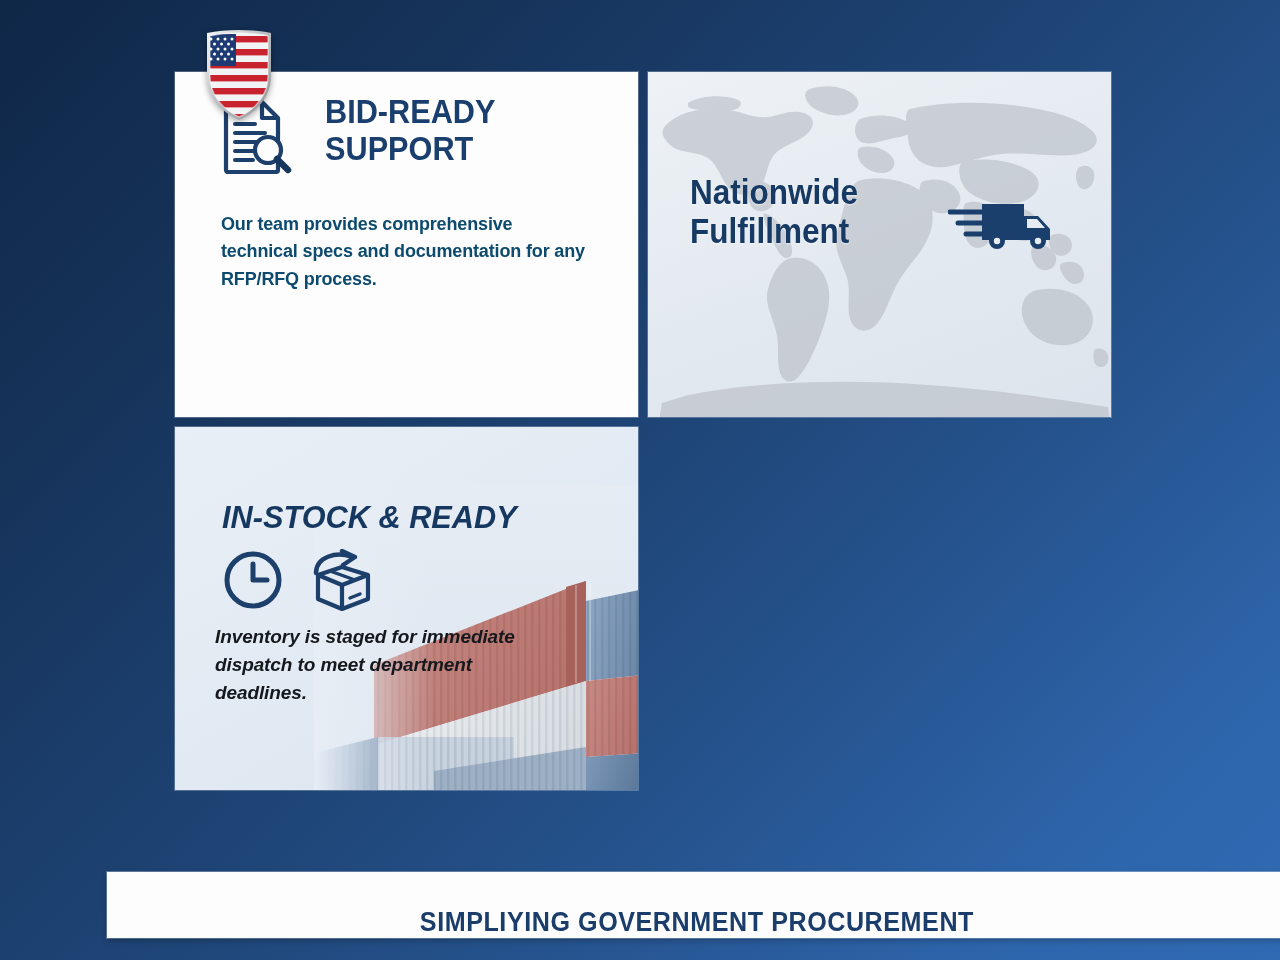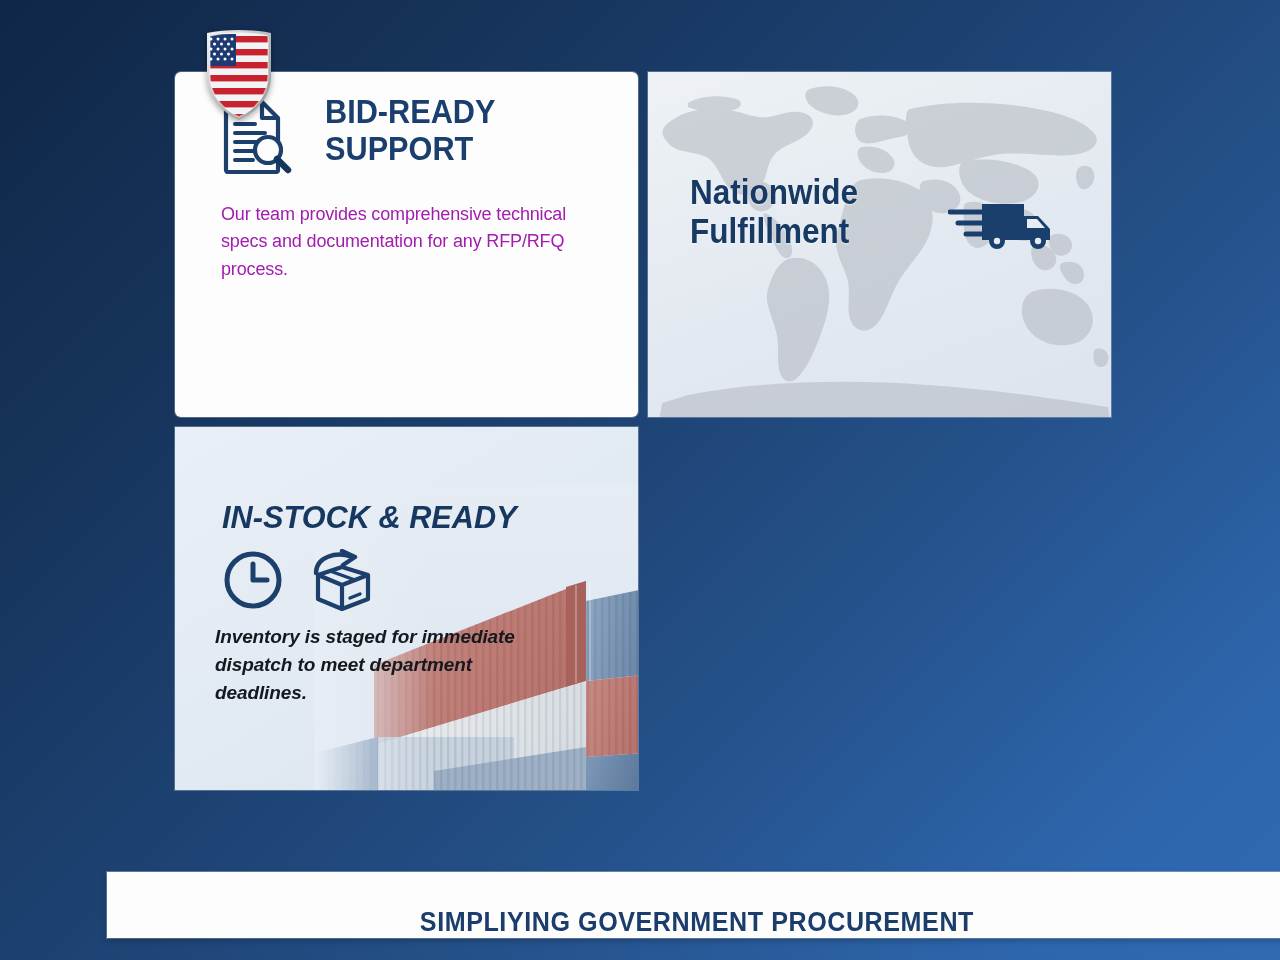--- a/index.html
+++ b/index.html
@@ -63,36 +63,36 @@
   
   #shield-badge {
     position:absolute;
     left:206px; top:30px;
     width:66px; height:90px;
     z-index:40;
     filter:drop-shadow(0 2px 3px rgba(0,0,0,0.35));
   }
 
   
-  #card-bid { background:#fdfdfd;border-radius:6px; }
+  #card-bid { background:#fdfdfd; }
   .c2-icon {
     position:absolute; left:46px; top:26px;
     width:72px; height:78px;
   }
   .c2-head {
     position:absolute; left:150px; top:22px;
     font-size:33px; font-weight:bold; line-height:1.12;
     color:#1a3f6e;
     transform:scaleX(0.93); transform-origin:left top;
     white-space:nowrap;
   }
   .c2-body {
-    position:absolute; left:46px; top:129px; width:370px;
-    font-size:18px; font-weight:normal; line-height:1.52;
-    color:#a21caf;
+    position:absolute; left:46px; top:139px; width:370px;
+    font-size:18px; font-weight:bold; line-height:1.52;
+    color:#0c4a6e;
     letter-spacing:-0.15px;
   }
 
   
   #card-nat {
     background:linear-gradient(160deg,#eef2f6 0%,#e3e9f0 55%,#dde4ed 100%);
   }
   #world-map {
     position:absolute; inset:0;
     width:100%; height:100%;

